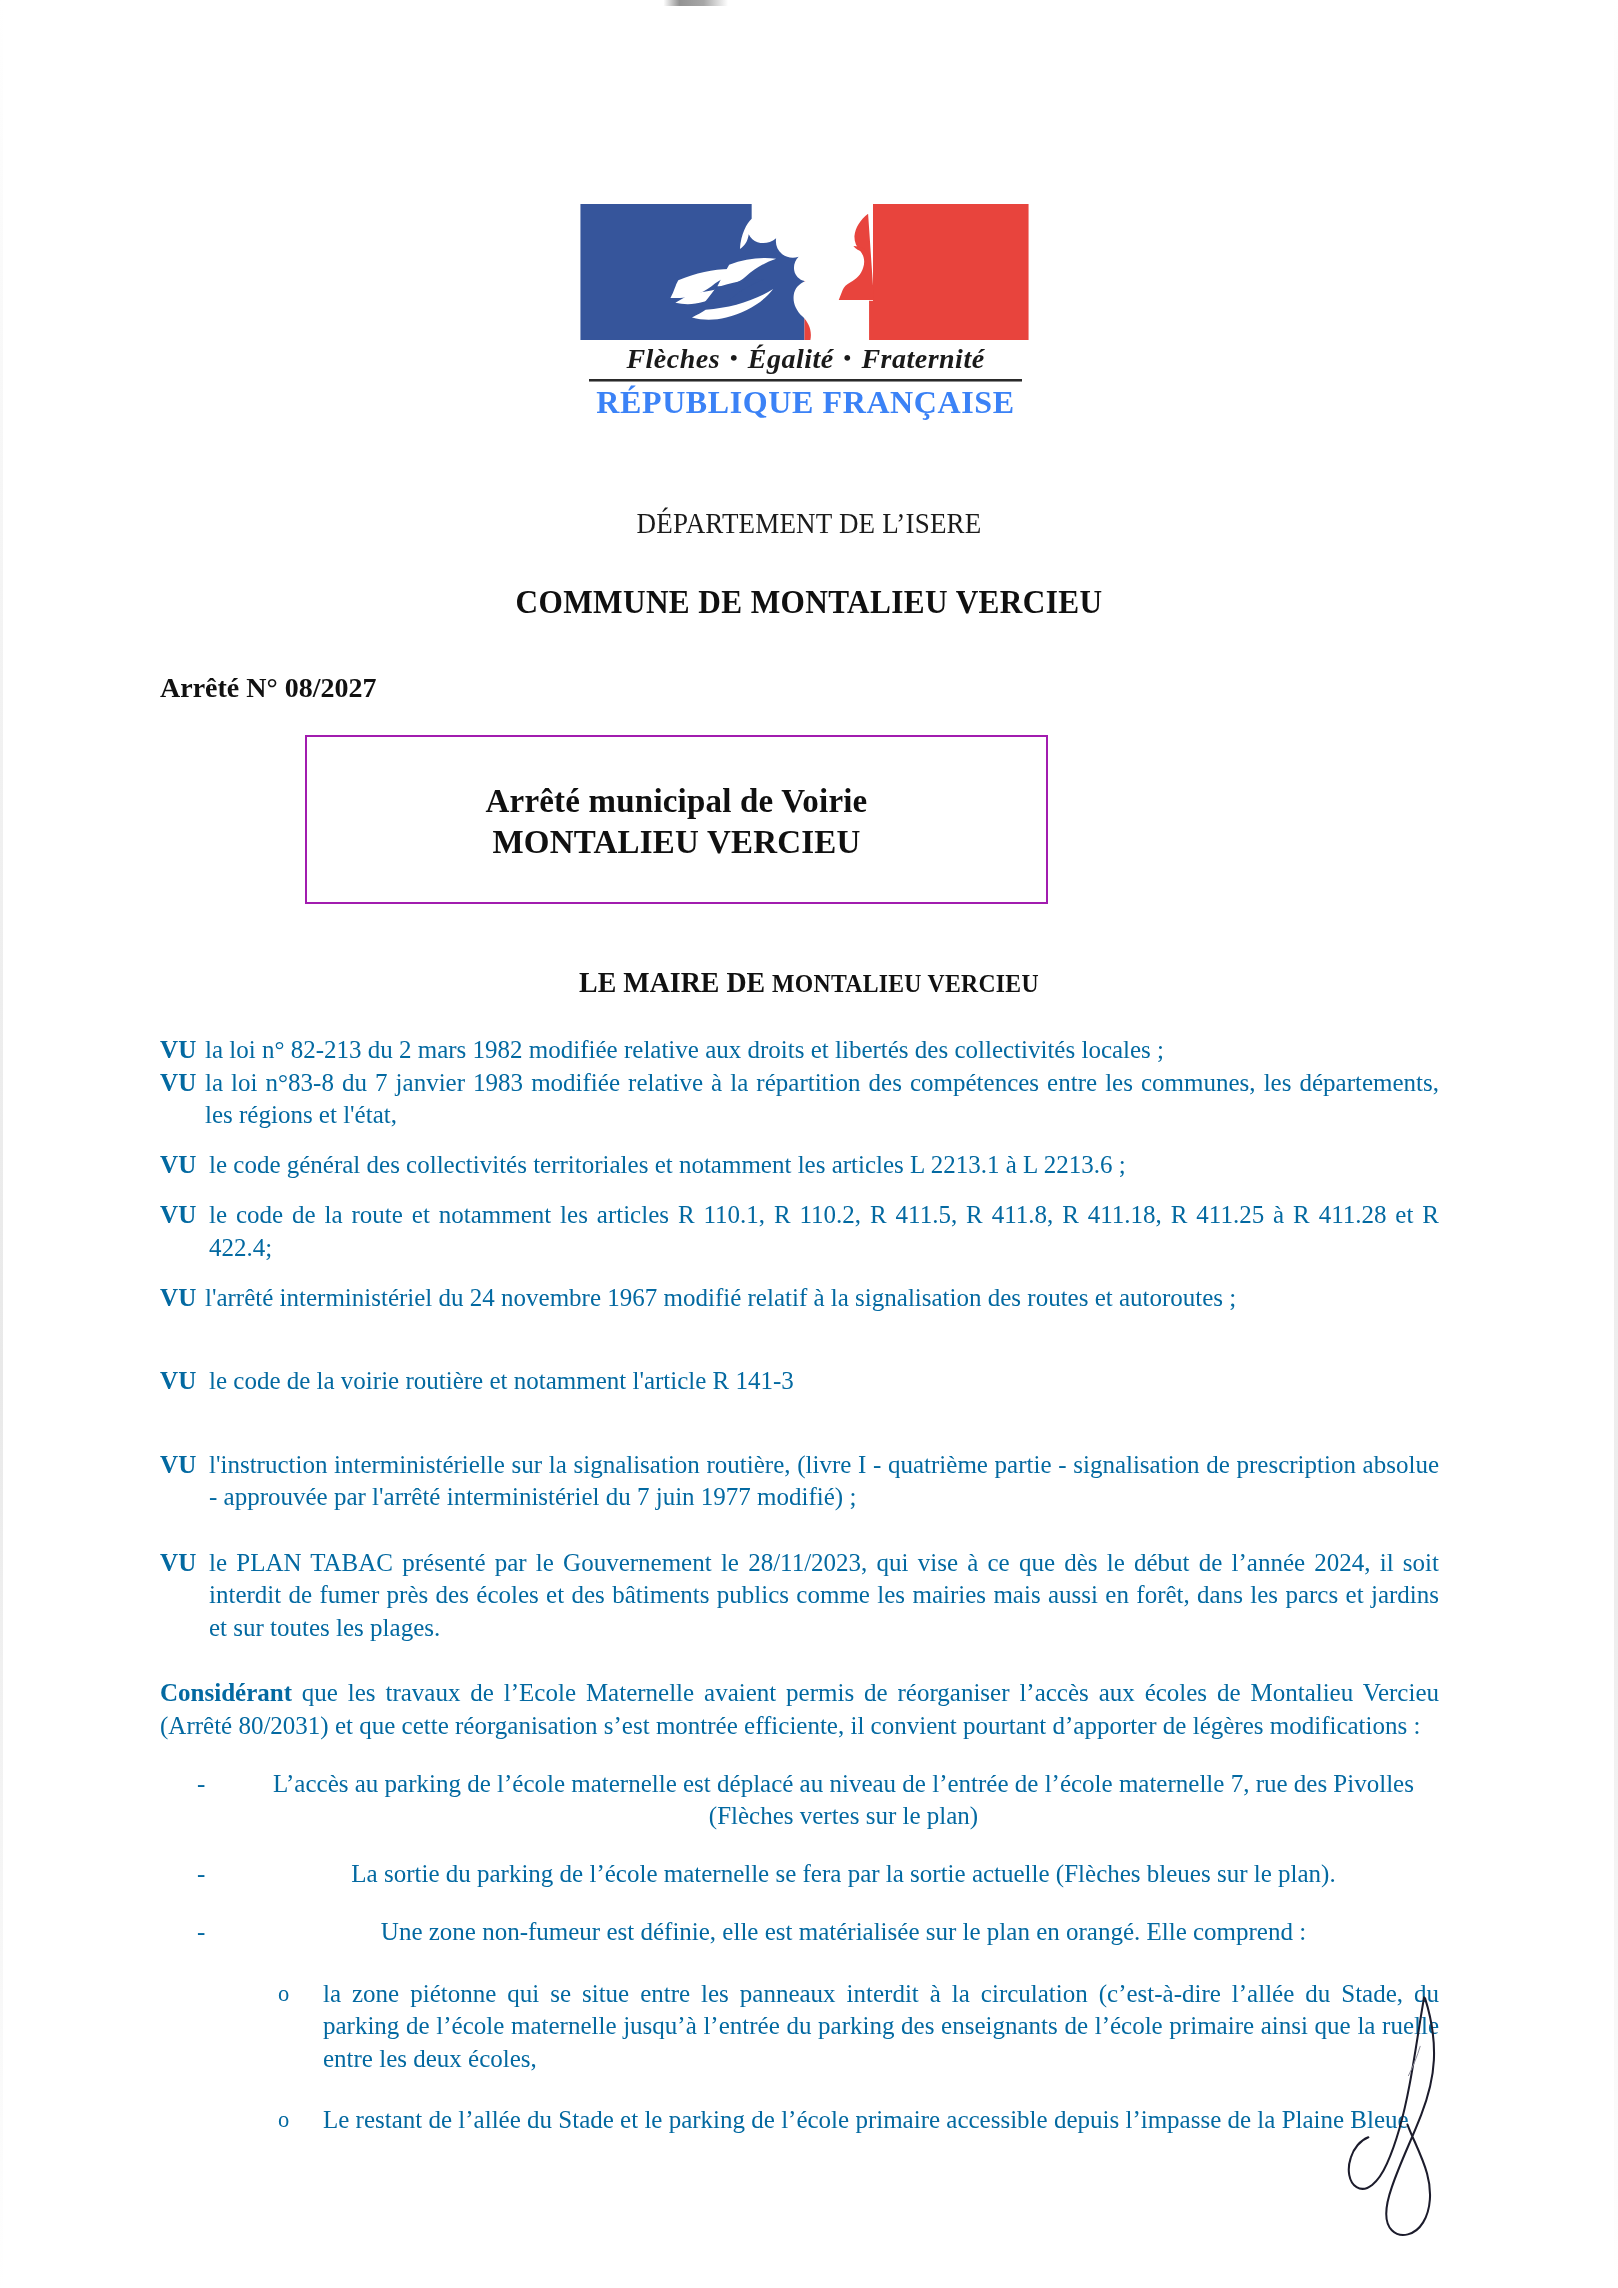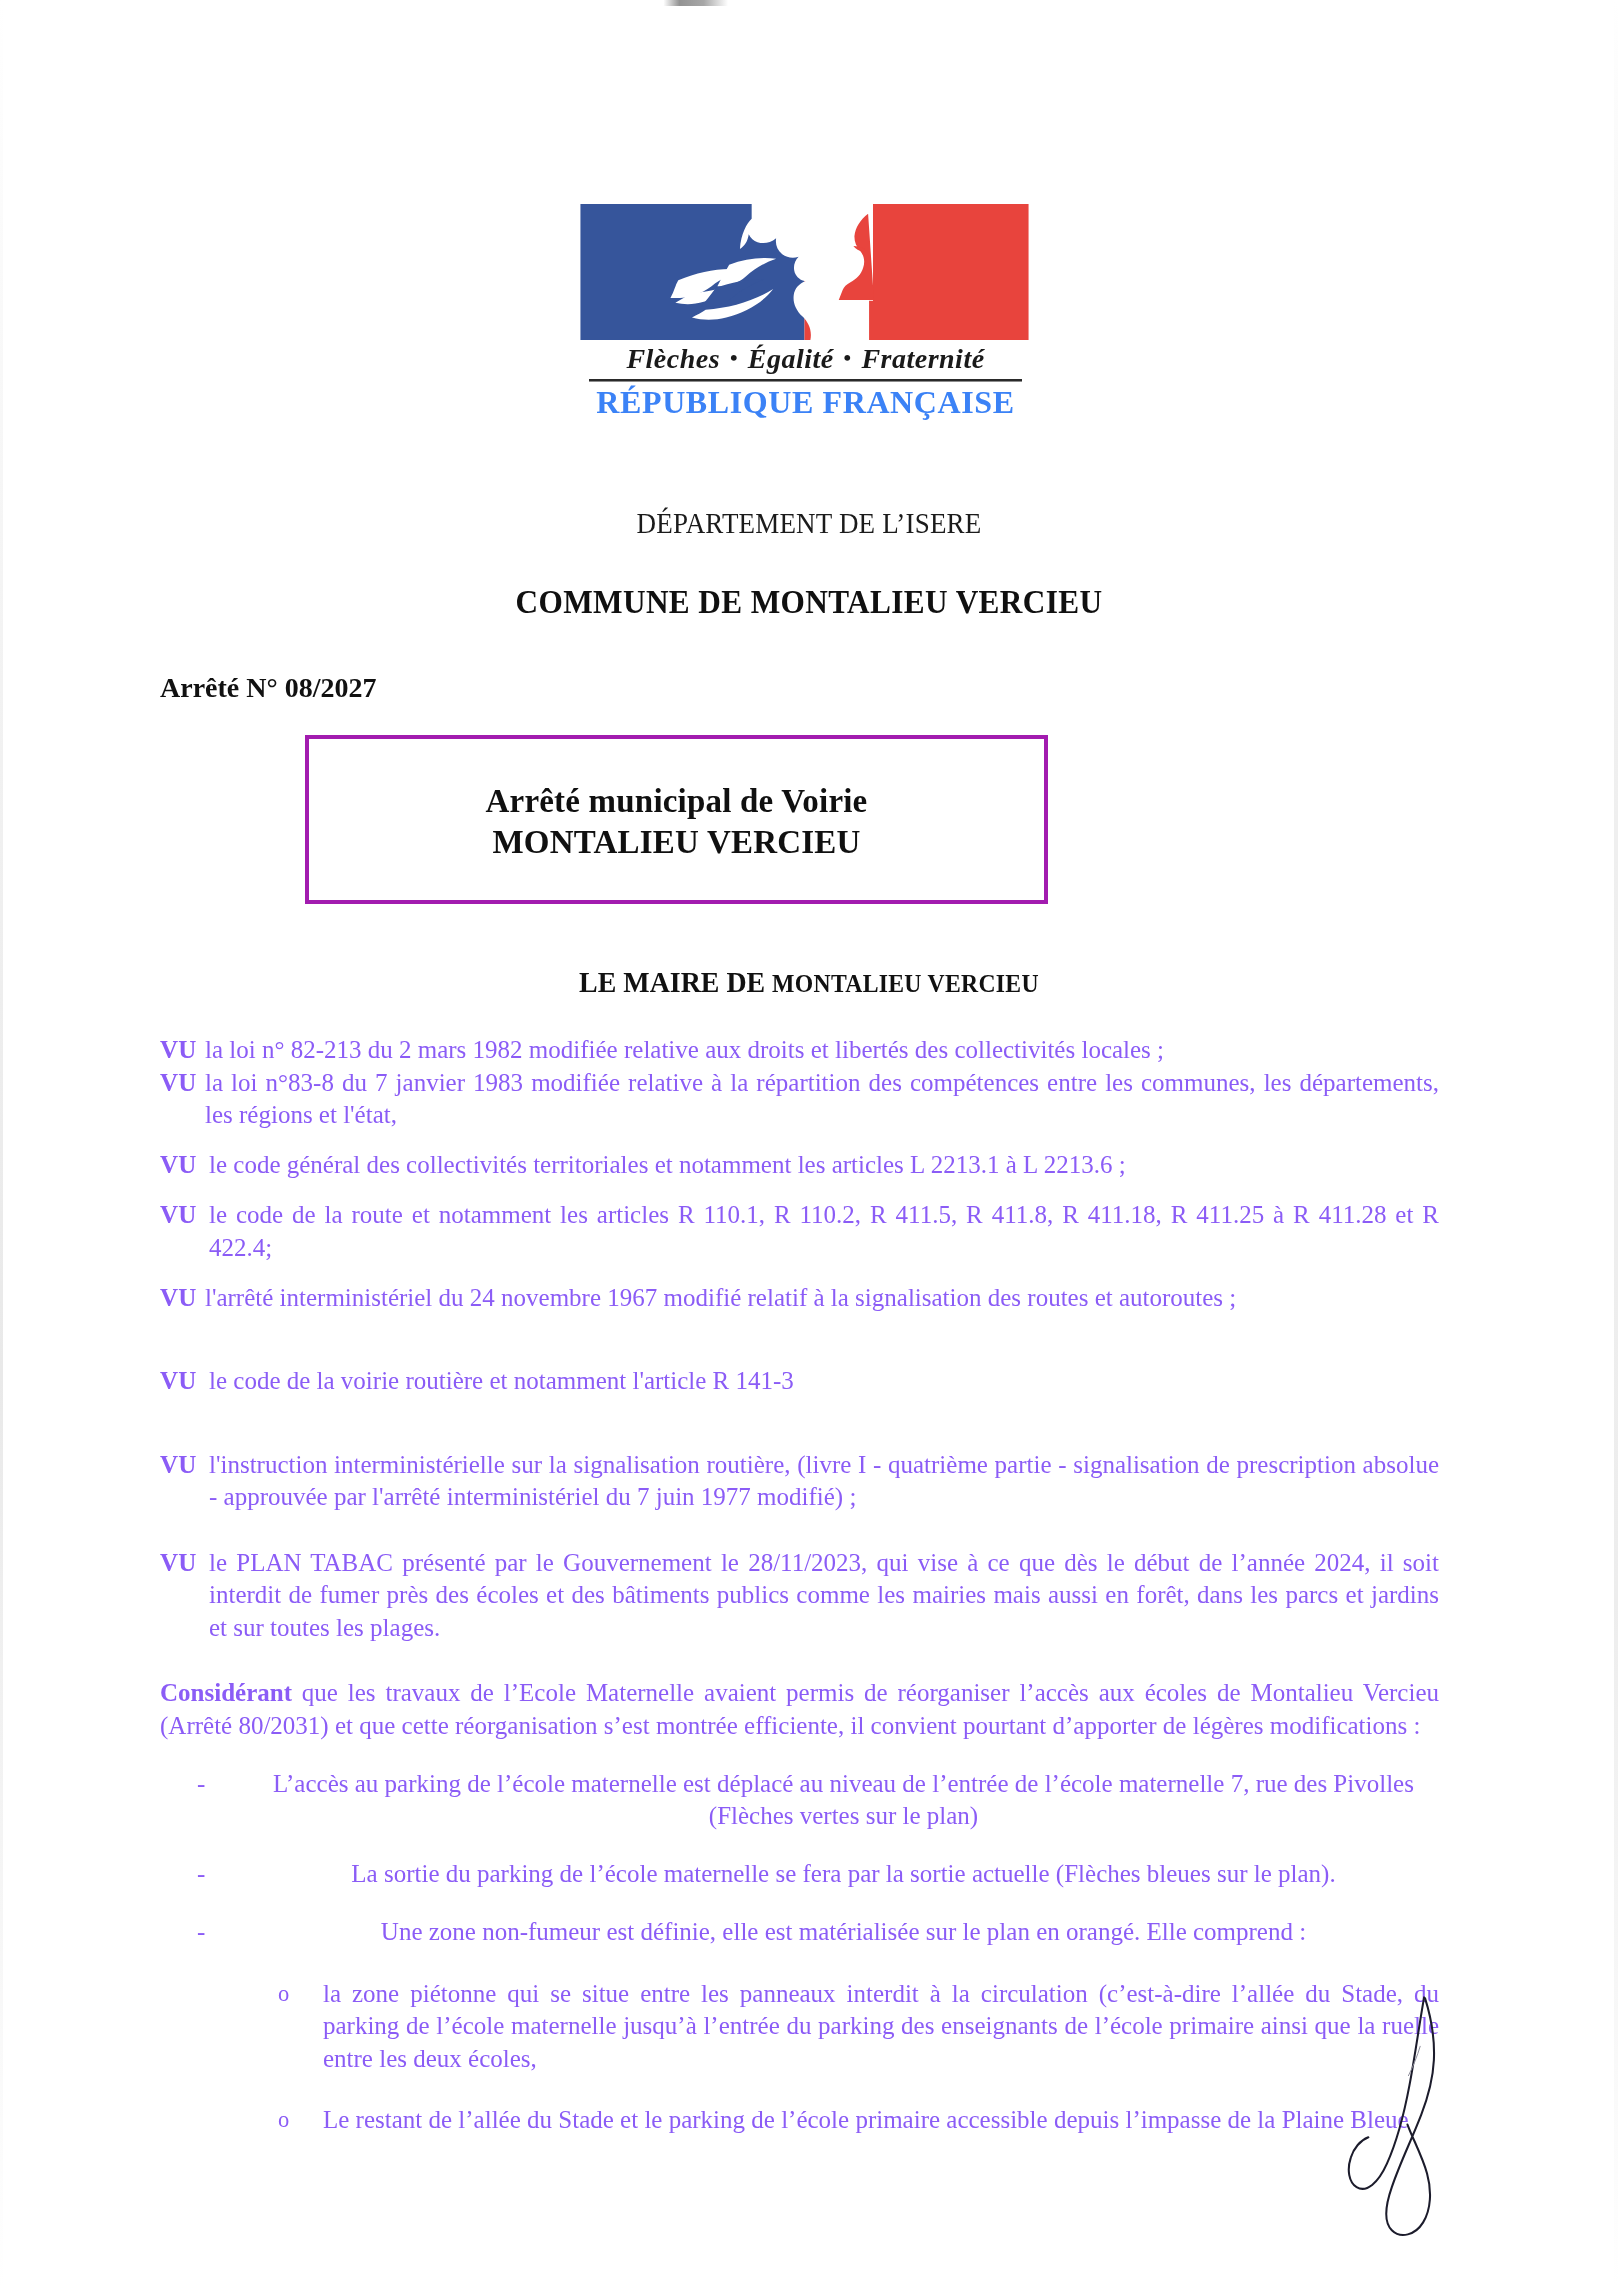--- a/index.html
+++ b/index.html
@@ -115,21 +115,21 @@
     color: #111111;
   }
 
   
   .title-box {
     position: absolute;
     left: 305px;
     top: 735px;
     width: 743px;
     height: 169px;
-    border: 4px solid #a21caf;
+    border: 2px solid #a21caf;
     box-sizing: border-box;
     display: flex;
     flex-direction: column;
     align-items: center;
     justify-content: center;
     padding-top: 5.9px;
   }
   .title-line {
     font-size: 33px;
     font-weight: 700;
@@ -156,21 +156,21 @@
   .maire .small { font-size: 25.5px; letter-spacing: 0.3px; }
 
   
   .body-block {
     position: absolute;
     left: 160px;
     top: 1034px;
     width: 1279px;
     font-size: 25px;
     line-height: 1.30;
-    color: #8b5cf6;
+    color: #0369a1;
   }
   .vu-row {
     display: flex;
     align-items: flex-start;
     text-align: justify;
     text-justify: inter-word;
   }
   .vu-row.tight { margin-bottom: 0; }
   .vu-tag {
     font-weight: 700;

